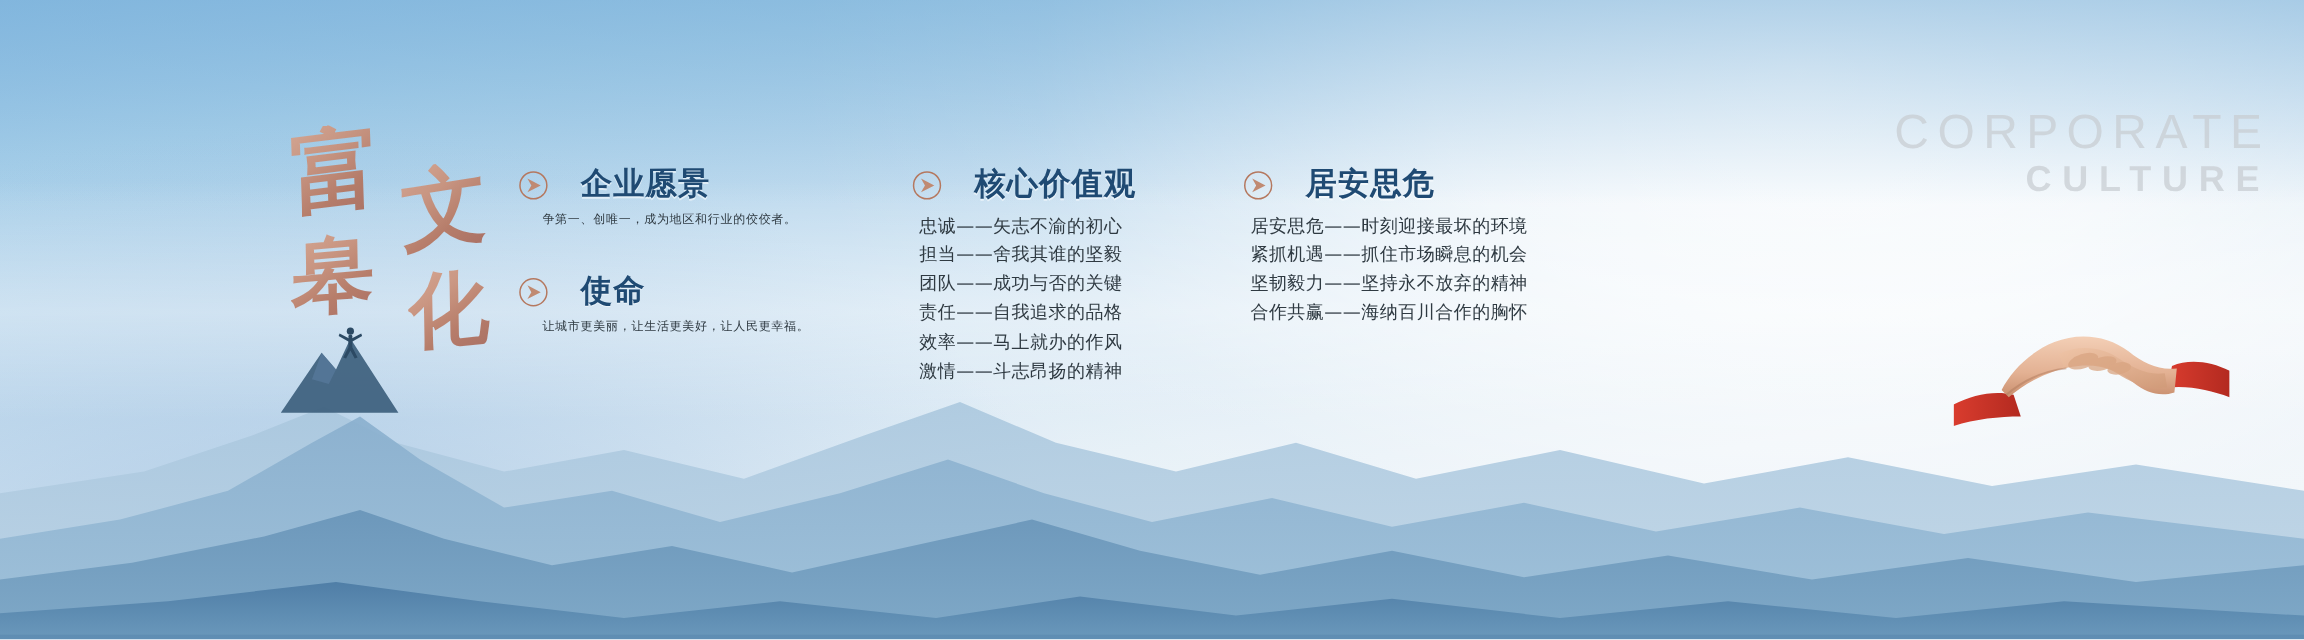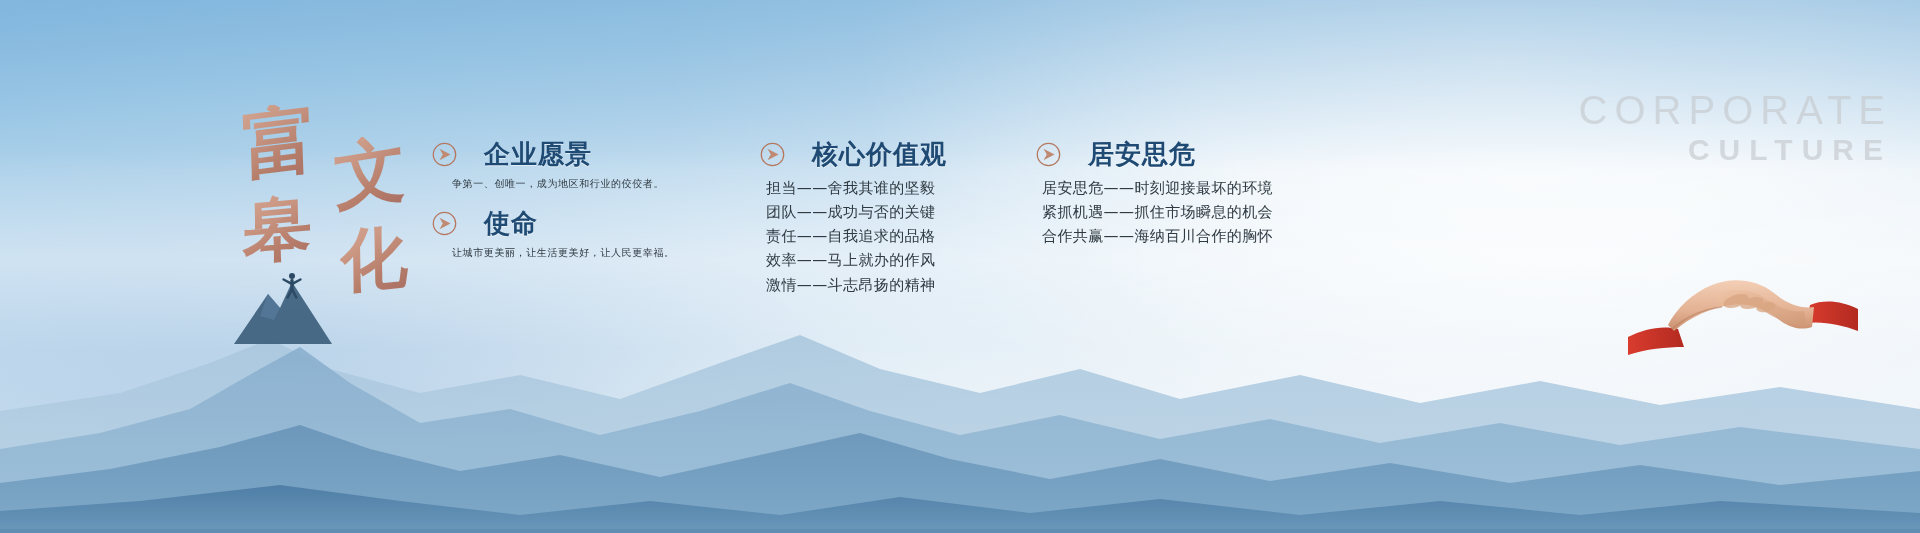--- a/index.html
+++ b/index.html
@@ -211,21 +211,21 @@
           <svg width="25" height="25" viewBox="0 0 25 25" aria-hidden="true">
             <circle cx="12.5" cy="12.5" r="11.2" fill="none" stroke="#b5785f" stroke-width="1.25"></circle>
             <path d="M7.5,6.8 L18.6,12.5 L7.5,18.2 L10.8,12.5 Z" fill="#c08a72"></path>
           </svg>
         </span>
         <span class="head-txt">企业愿景</span>
       </div>
       <div class="body-txt">争第一、创唯一，成为地区和行业的佼佼者。</div>
     </div>
 
-    <div class="block" style="margin-top:18px;">
+    <div class="block" style="margin-top:38px;">
       <div class="head">
         <span class="head-ico">
           <svg width="25" height="25" viewBox="0 0 25 25" aria-hidden="true">
             <circle cx="12.5" cy="12.5" r="11.2" fill="none" stroke="#b5785f" stroke-width="1.25"></circle>
             <path d="M7.5,6.8 L18.6,12.5 L7.5,18.2 L10.8,12.5 Z" fill="#c08a72"></path>
           </svg>
         </span>
         <span class="head-txt">使命</span>
       </div>
       <div class="body-txt" style="max-width:268px;">让城市更美丽，让生活更美好，让人民更幸福。</div>
@@ -238,20 +238,21 @@
       <div class="head">
         <span class="head-ico">
           <svg width="25" height="25" viewBox="0 0 25 25" aria-hidden="true">
             <circle cx="12.5" cy="12.5" r="11.2" fill="none" stroke="#b5785f" stroke-width="1.25"></circle>
             <path d="M7.5,6.8 L18.6,12.5 L7.5,18.2 L10.8,12.5 Z" fill="#c08a72"></path>
           </svg>
         </span>
         <span class="head-txt">核心价值观</span>
       </div>
       <ul class="list indent">
+        <li>忠诚——矢志不渝的初心</li>
         <li>担当——舍我其谁的坚毅</li>
         <li>团队——成功与否的关键</li>
         <li>责任——自我追求的品格</li>
         <li>效率——马上就办的作风</li>
         <li>激情——斗志昂扬的精神</li>
       </ul>
     </div>
   </div>
 
   <div class="col col-philo">
@@ -261,20 +262,21 @@
           <svg width="25" height="25" viewBox="0 0 25 25" aria-hidden="true">
             <circle cx="12.5" cy="12.5" r="11.2" fill="none" stroke="#b5785f" stroke-width="1.25"></circle>
             <path d="M7.5,6.8 L18.6,12.5 L7.5,18.2 L10.8,12.5 Z" fill="#c08a72"></path>
           </svg>
         </span>
         <span class="head-txt">居安思危</span>
       </div>
       <ul class="list indent">
         <li>居安思危——时刻迎接最坏的环境</li>
         <li>紧抓机遇——抓住市场瞬息的机会</li>
+        <li>坚韧毅力——坚持永不放弃的精神</li>
         <li>合作共赢——海纳百川合作的胸怀</li>
       </ul>
     </div>
   </div>
 
   <div class="hands">
     <svg width="230" height="110" viewBox="0 0 230 110" aria-hidden="true">
       <defs>
         <linearGradient id="skin" x1="0" y1="0" x2="0" y2="1">
           <stop offset="0%" stop-color="#f3cfb6"></stop>

